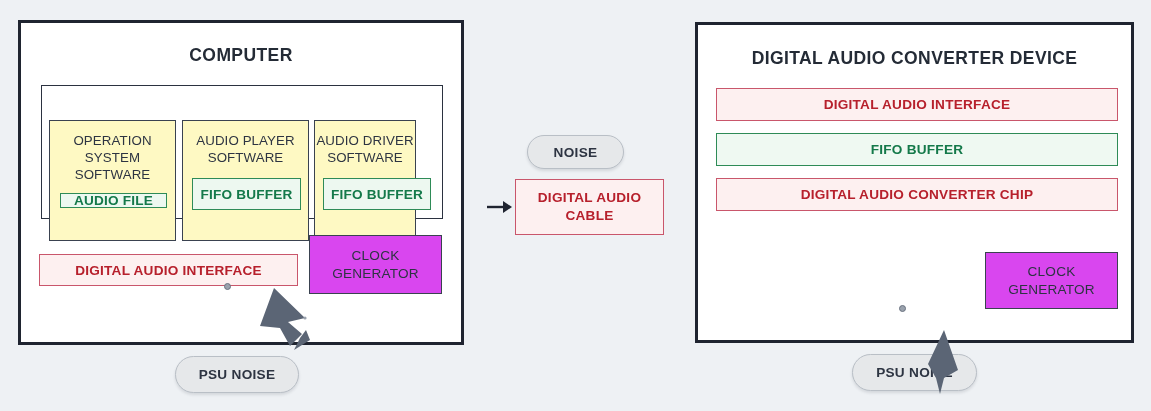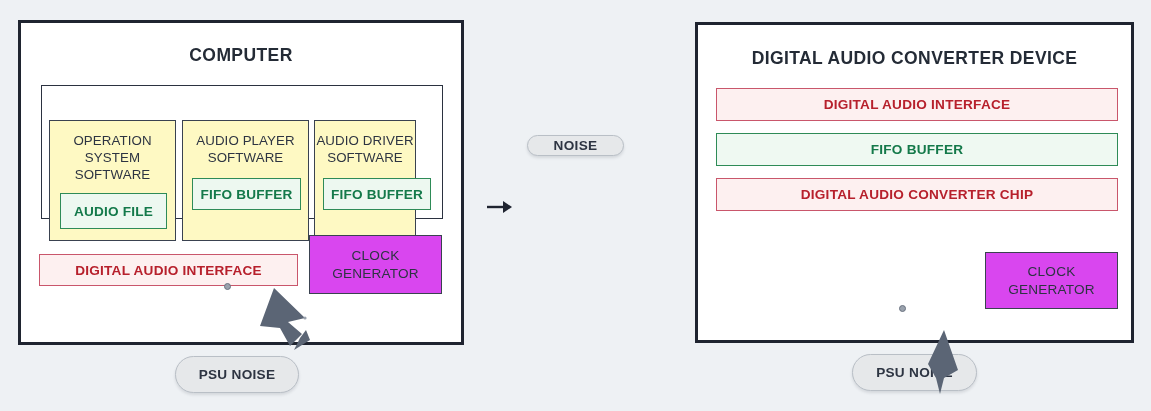--- a/index.html
+++ b/index.html
@@ -85,21 +85,21 @@
     border: 1.3px solid #2e8b57;
     box-sizing: border-box;
     display: flex;
     align-items: center;
     justify-content: center;
     color: #14794a;
     font-size: 13.6px;
     font-weight: bold;
     letter-spacing: 0.2px;
   }
-  #green-audio-file { left: 10px;  top: 72px; width: 107px; height: 36px; }
+  #green-audio-file { left: 10px;  top: 72px; width: 107px; height: 15px; }
   #green-fifo-1     { left: 9px;   top: 57px; width: 109px; height: 32px; }
   #green-fifo-2     { left: 8px;   top: 57px; width: 108px; height: 32px; }
 
   
   .red-box {
     position: absolute;
     background: #fdf0f0;
     border: 1.3px solid #c9566b;
     box-sizing: border-box;
     display: flex;
@@ -173,21 +173,21 @@
     box-sizing: border-box;
     display: flex;
     align-items: center;
     justify-content: center;
     color: #2d3442;
     font-size: 13.6px;
     font-weight: bold;
     letter-spacing: 0.3px;
     box-shadow: 0 2px 3px rgba(40,50,65,0.13);
   }
-  #noise-pill        { left: 527px; top: 135px; width: 97px;  height: 21px; text-align: center; }
+  #noise-pill        { left: 527px; top: 135px; width: 97px;  height: 34px; text-align: center; }
   #psu-noise-left    { left: 175px; top: 356px; width: 124px; height: 37px; }
   #psu-noise-right   { left: 852px; top: 354px; width: 125px; height: 37px; }
 
   
   .port-dot {
     position: absolute;
     width: 7px;
     height: 7px;
     border-radius: 50%;
     background: #9aa2ad;
@@ -257,20 +257,21 @@
     <circle cx="47" cy="30" r="1.6" fill="#9aa2ad"></circle>
   </svg>
 
   <div class="pill" id="noise-pill">NOISE</div>
 
   <svg id="flow-arrow" viewBox="0 0 26 22">
     <line x1="1" y1="11" x2="18" y2="11" stroke="#1f2430" stroke-width="2.4"></line>
     <polygon points="17,5 26,11 17,17" fill="#1f2430"></polygon>
   </svg>
 
+  <div id="cable-box">DIGITAL AUDIO CABLE</div>
 
   <div class="panel" id="dac-panel">
 
     <div class="panel-title">DIGITAL AUDIO CONVERTER DEVICE</div>
 
     <div class="red-box" id="dai-right">DIGITAL AUDIO INTERFACE</div>
 
     <div class="red-box" id="fifo-right">FIFO BUFFER</div>
 
     <div class="red-box" id="dac-chip">DIGITAL AUDIO CONVERTER CHIP</div>

